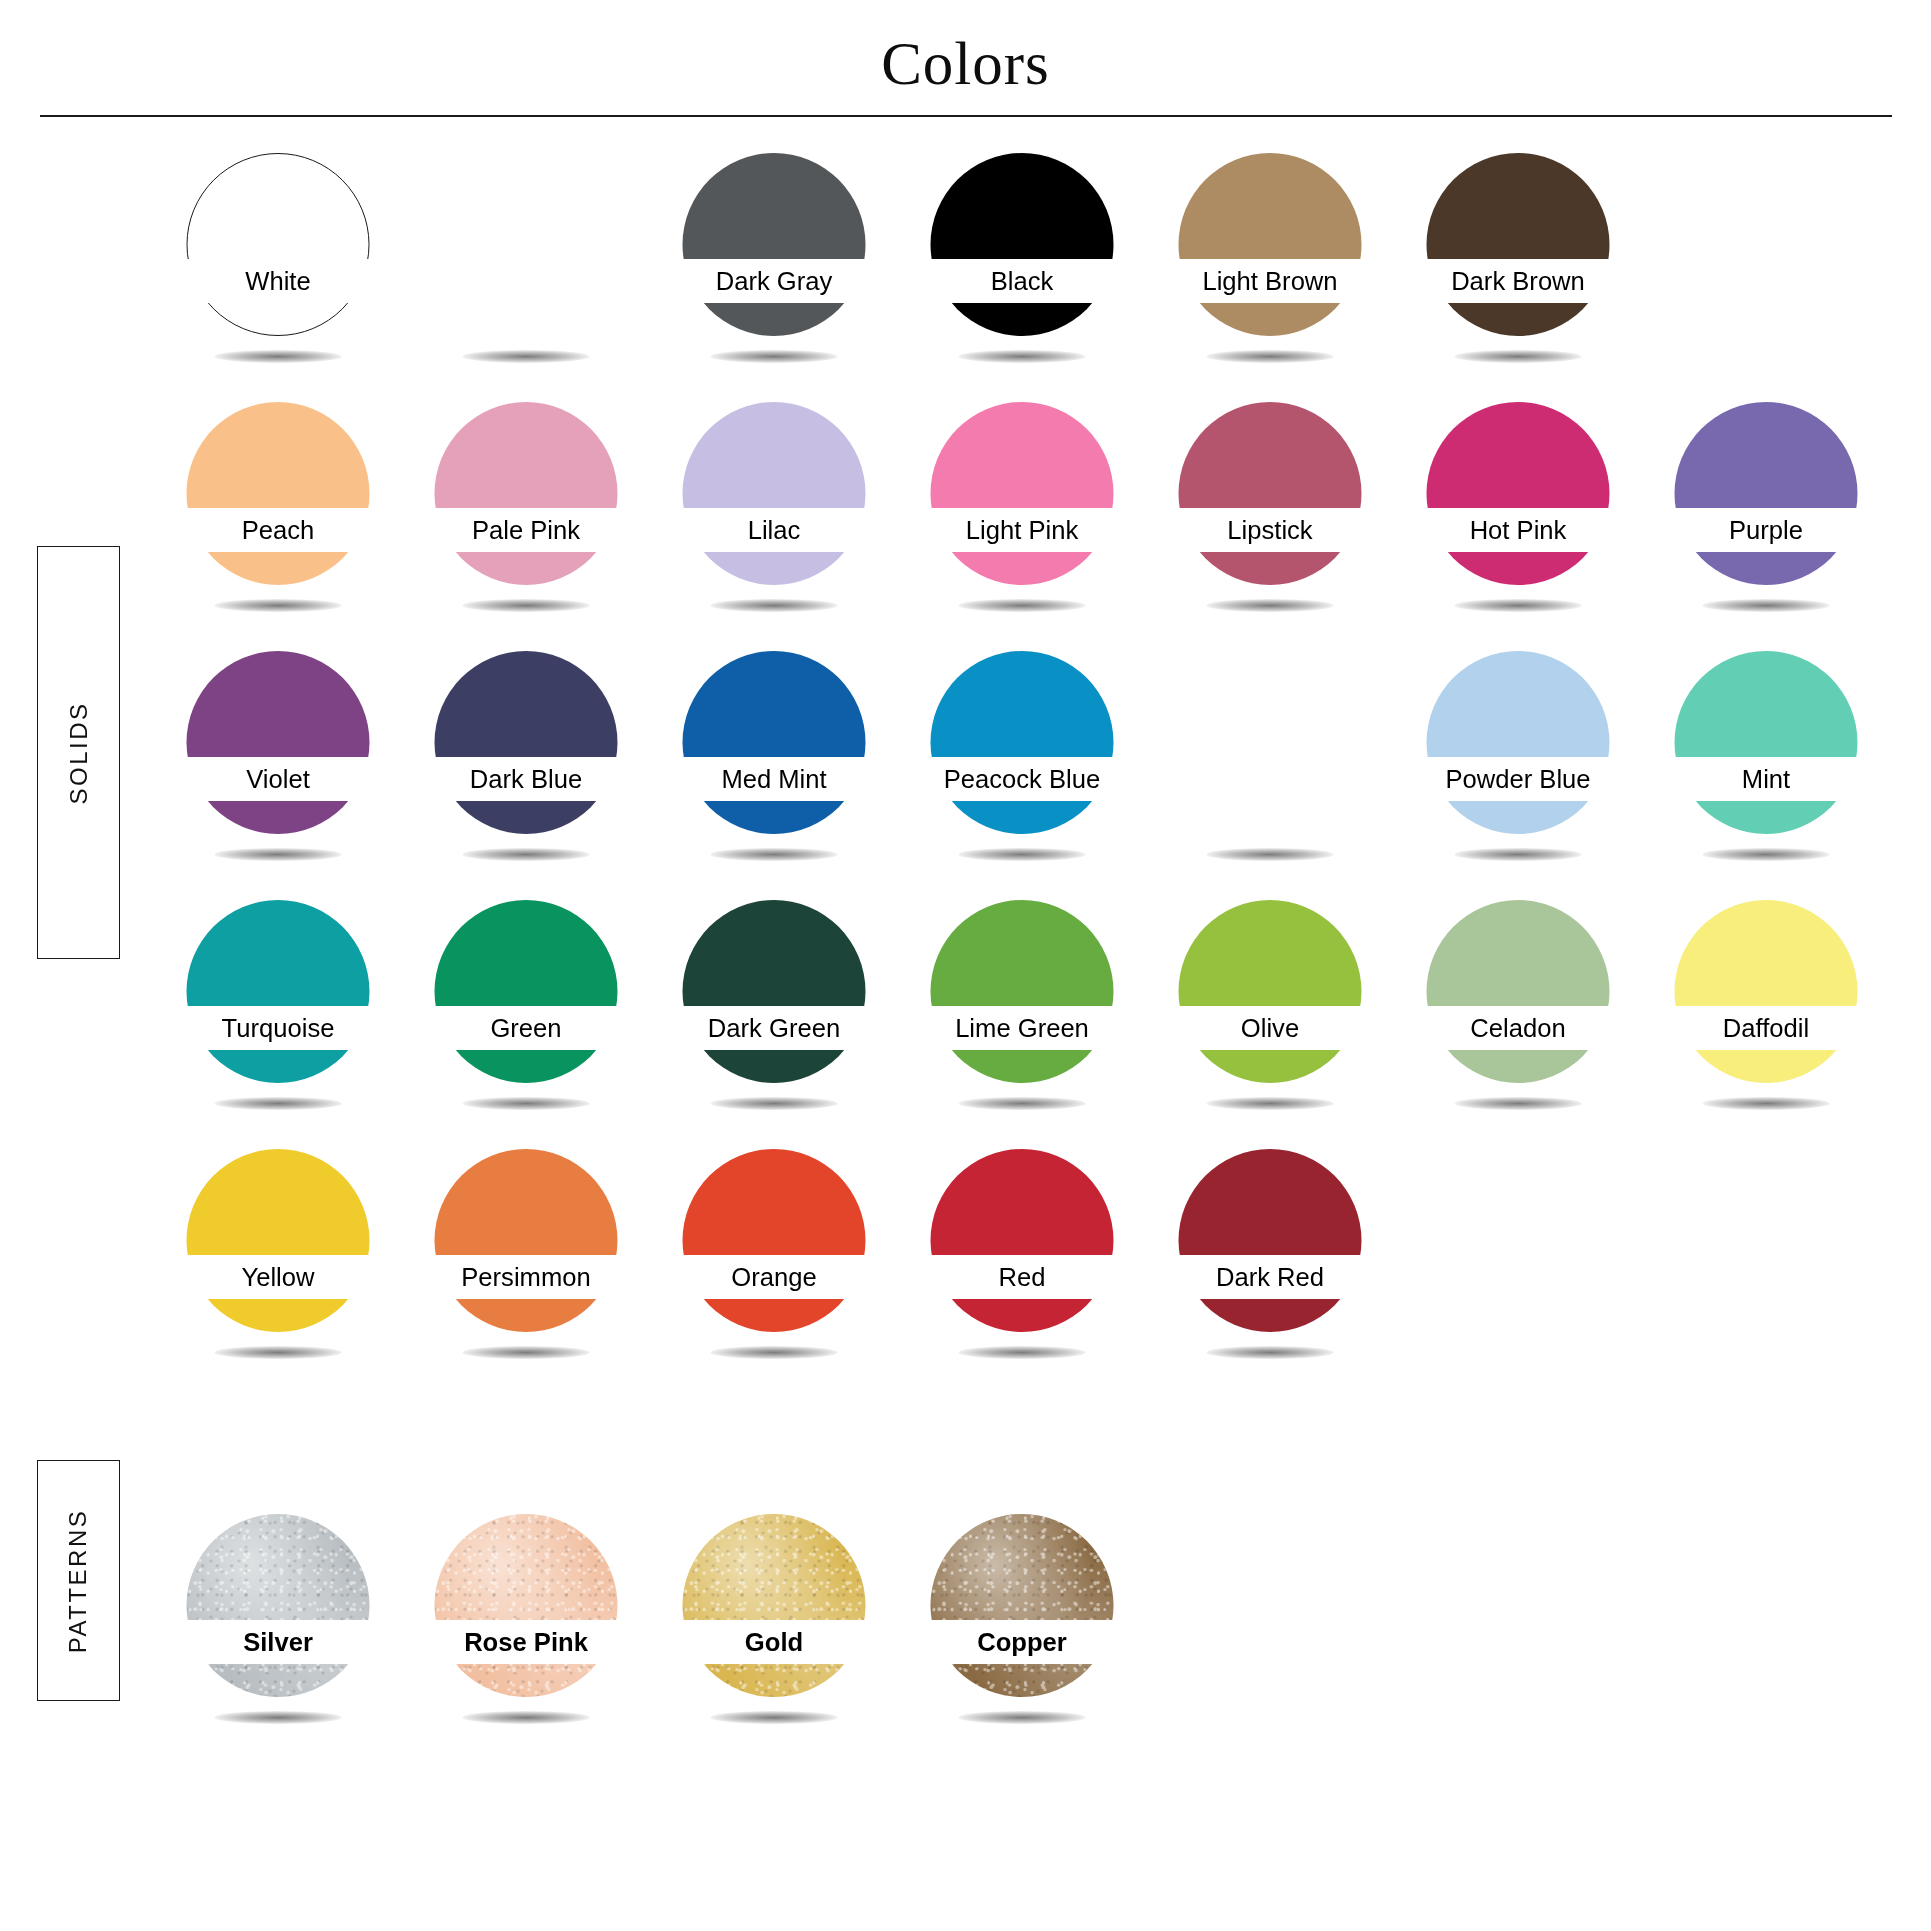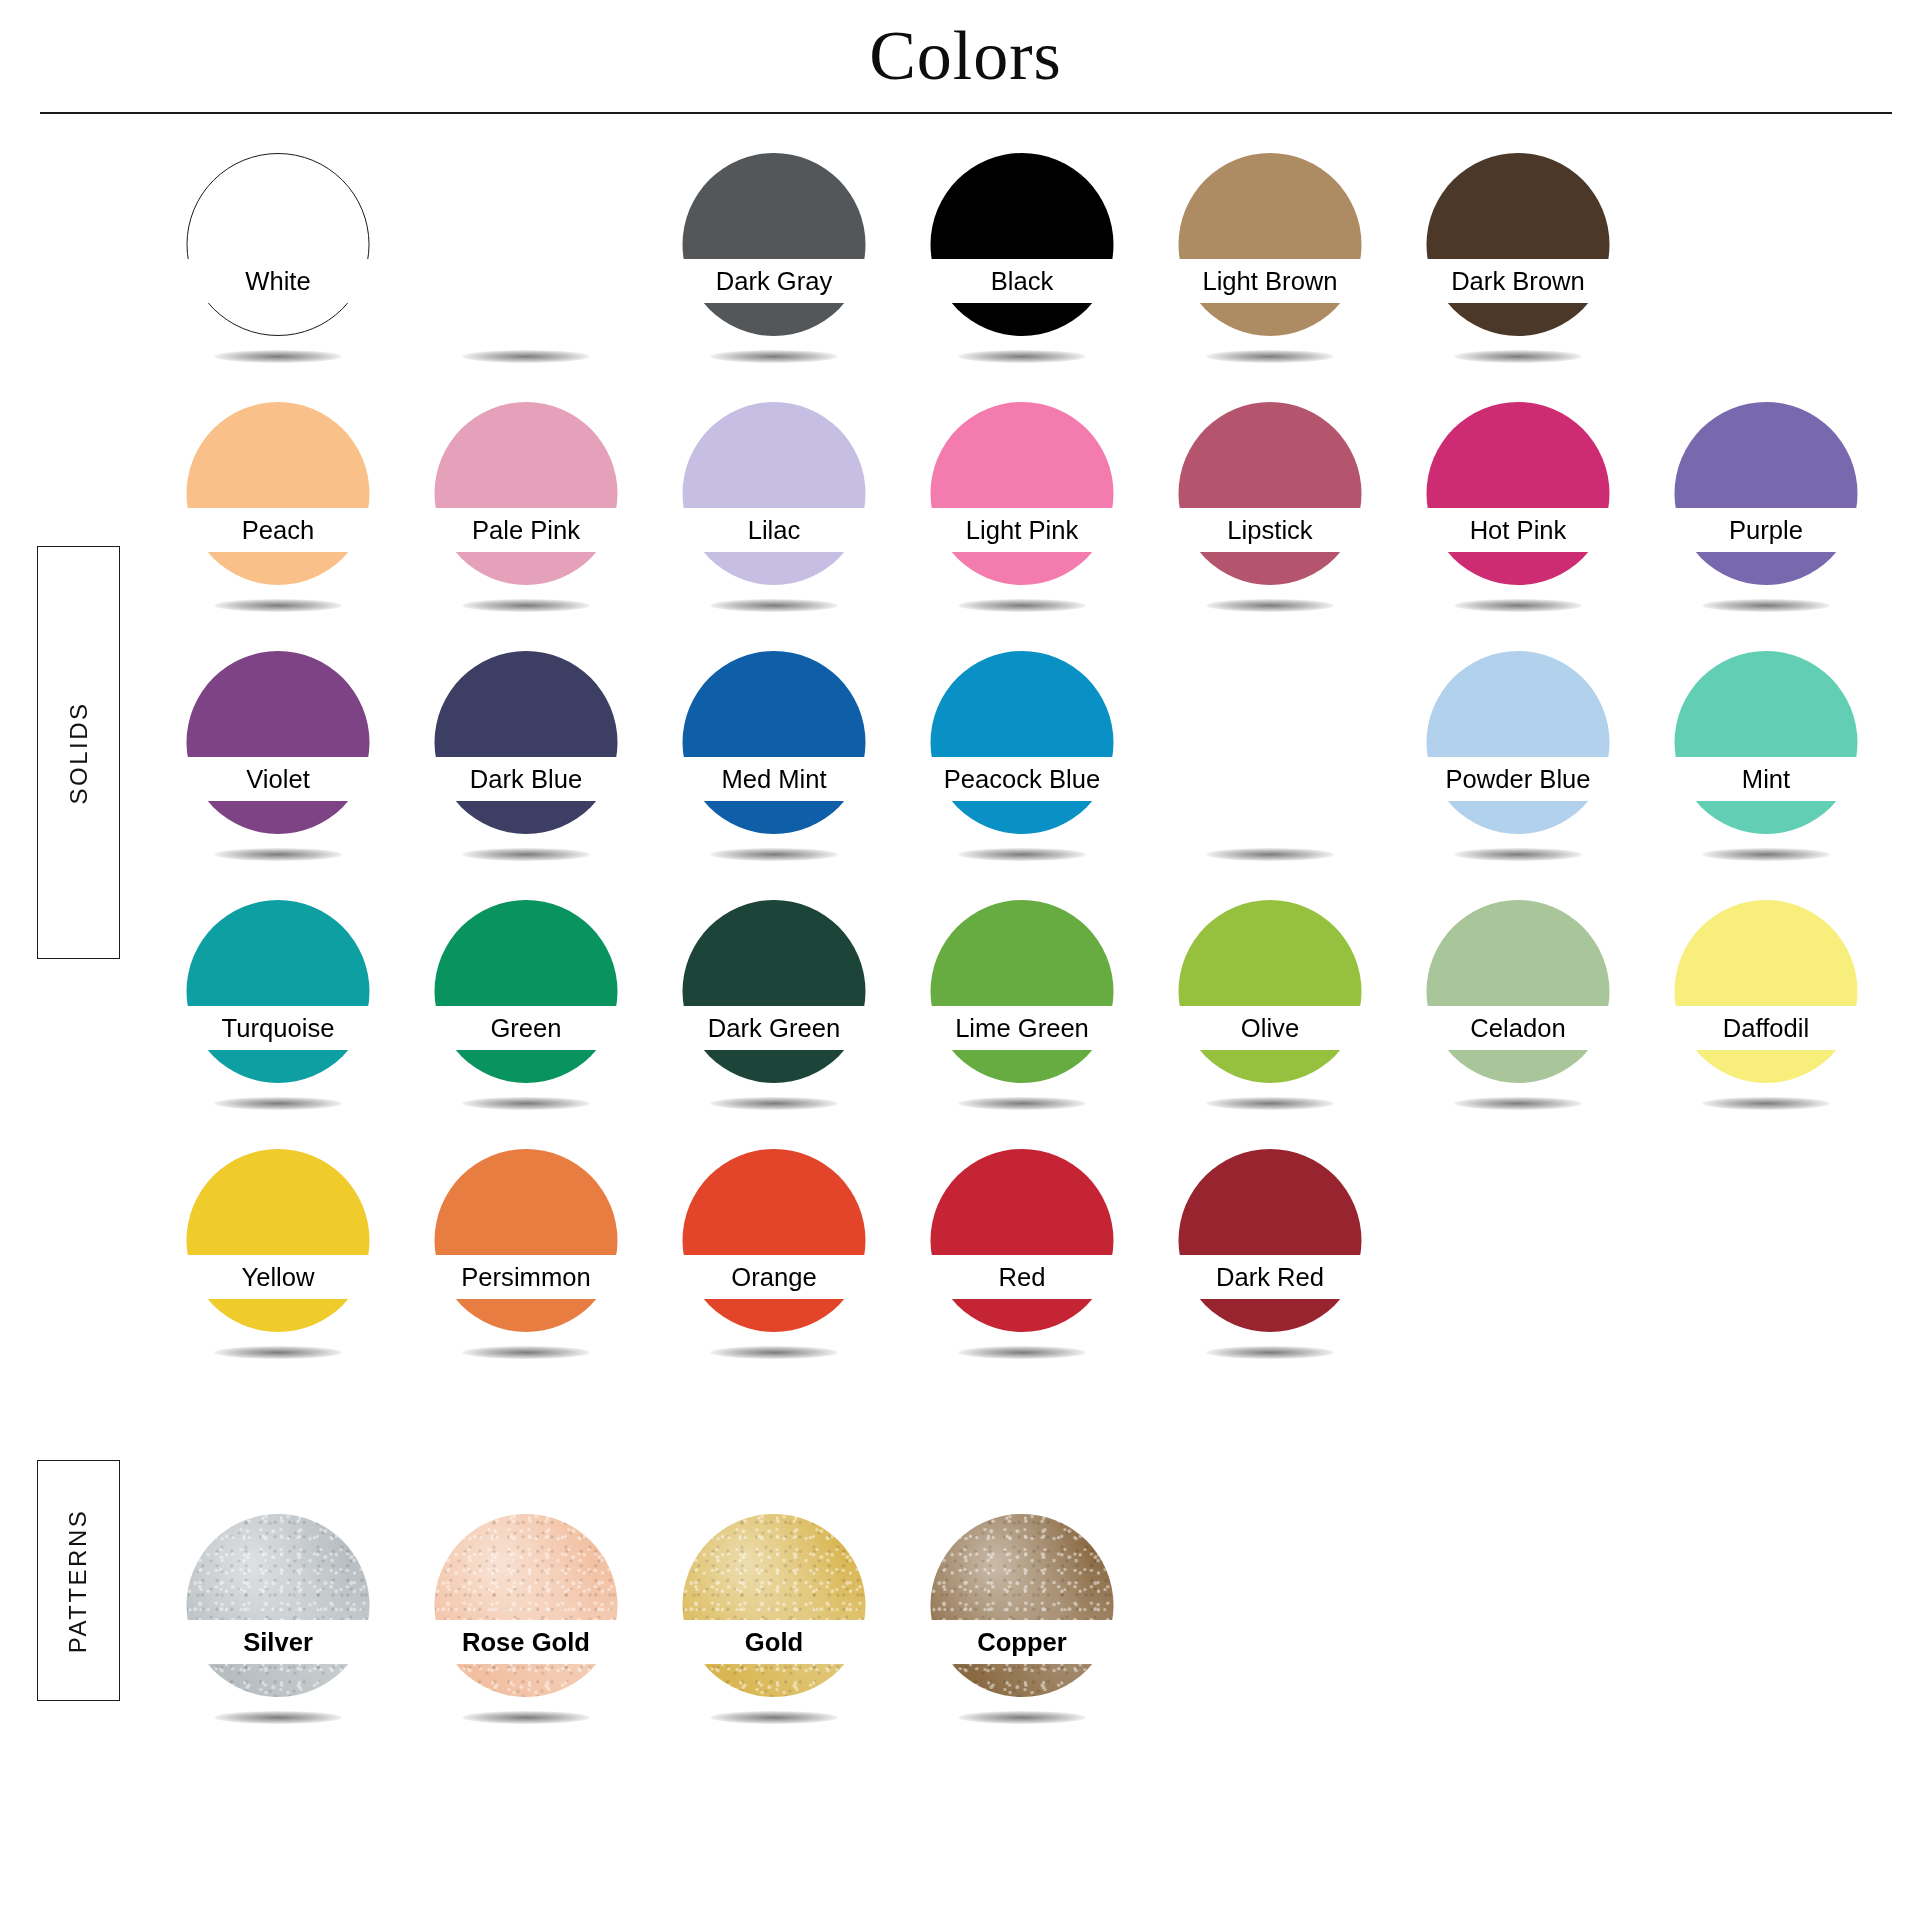--- a/index.html
+++ b/index.html
@@ -16,26 +16,26 @@
   }
 
   
   .title-block {
     width: 1931px;
     padding-top: 17.4px;
     text-align: center;
   }
   .page-title {
     font-family: "Liberation Serif", "DejaVu Serif", serif;
-    font-size: 70px;
+    font-size: 61px;
     font-weight: 400;
     letter-spacing: 1px;
     color: #0d0d0d;
     line-height: 1;
-    margin: 4px;
+    margin: 16px;
   }
   .title-rule {
     margin: 21px auto 0 auto;
     width: 1852px;
     height: 0;
     border-top: 2.9px solid #1a1a1a;
   }
 
   
   .rail {
@@ -450,21 +450,21 @@
         </div>
         <div class="disc-shadow"></div>
       </div>
       <div class="swatch-cell">
         <div class="disc-wrap">
           <div class="disc" style="background: rgb(242, 191, 160);">
             <div class="sheen"></div>
             <div class="glitter"></div>
           </div>
           <div class="band"></div>
-          <div class="swatch-label">Rose Gold</div>
+          <div class="swatch-label">Rose Pink</div>
         </div>
         <div class="disc-shadow"></div>
       </div>
       <div class="swatch-cell">
         <div class="disc-wrap">
           <div class="disc" style="background: rgb(217, 182, 80);">
             <div class="sheen"></div>
             <div class="glitter"></div>
           </div>
           <div class="band"></div>

